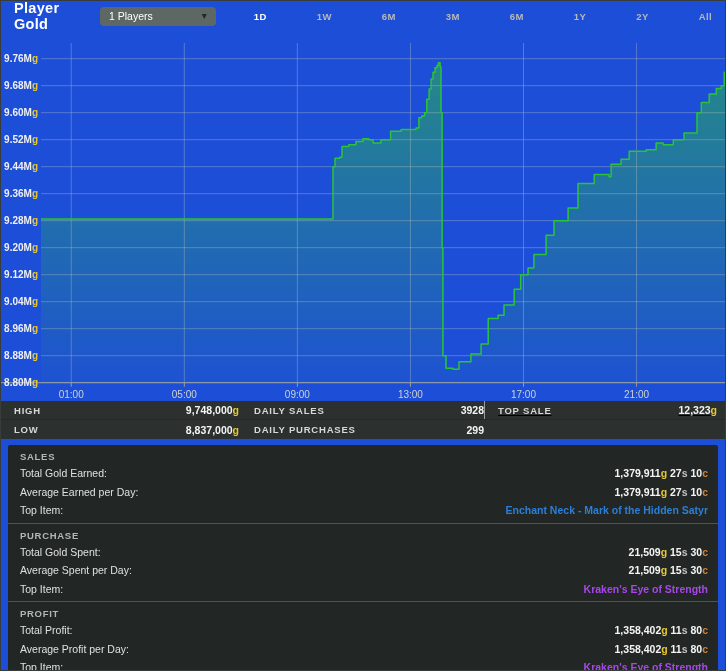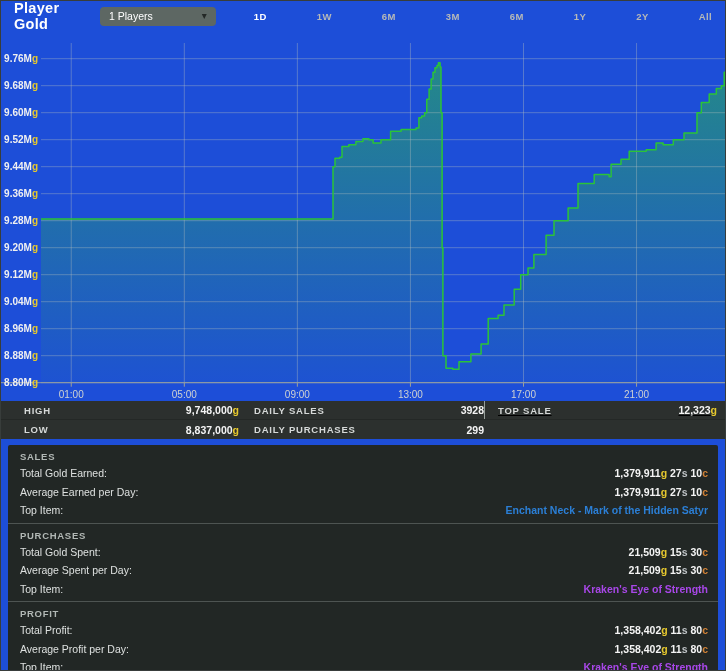--- a/index.html
+++ b/index.html
@@ -18,21 +18,21 @@
   .ranges{margin-left:auto;display:flex;gap:12px;align-items:center;}
   .range{background:none;border:none;padding:0;font-family:inherit;font-size:9.5px;font-weight:bold;color:#b7b9b8;letter-spacing:.4px;cursor:pointer;margin-left:38px;}
   .range.active{color:#ffffff;}
   
   .chart-svg{position:absolute;top:30px;left:0;}
   
   .stats{position:absolute;top:400px;left:0;right:0;height:38px;background:#2c302e;}
   .srow{height:19px;display:flex;align-items:stretch;box-sizing:border-box;}
   .srow.first{border-bottom:1px solid #242826;}
   .sgroup{display:flex;align-items:center;justify-content:space-between;box-sizing:border-box;}
-  .g1{width:238px;padding-left:23px;gap:24px;}
+  .g1{width:238px;padding-left:13px;gap:24px;}
   .g2{width:230px;margin-left:15px;}
   .g3{flex:1;padding:0 8px 0 13px;border-left:1px solid rgba(185,195,190,.75);text-decoration:underline;}
   .slabel{font-size:9.5px;font-weight:bold;letter-spacing:.8px;color:#d6d9d8;}
   .sval{font-size:10.5px;font-weight:bold;color:#f4f4f4;}
   
   .panel{position:absolute;top:444px;left:7px;right:7px;background:#222725;border-radius:2px;}
   .section{padding:5px 0 3px;}
   .section + .section{border-top:1px solid #4e5452;}
   .sec-h{height:14px;line-height:14px;padding-left:12px;font-size:9.5px;font-weight:bold;color:#b2b8b5;letter-spacing:.7px;}
   .prow{height:18.5px;display:flex;align-items:center;justify-content:space-between;padding:0 10px 0 12px;font-size:10.5px;}
@@ -159,21 +159,21 @@
         <div class="prow">
           <span class="plabel">Average Earned per Day:</span>
           <span class="pval"><span class="num">1,379,911</span><span class="u-gold">g</span><span class="num"> 27</span><span class="u-silver">s</span><span class="num"> 10</span><span class="u-copper">c</span></span>
         </div>
         <div class="prow">
           <span class="plabel">Top Item:</span>
           <span class="pval" style="color: rgb(43, 127, 214); cursor: pointer;">Enchant Neck - Mark of the Hidden Satyr</span>
         </div>
       </div>
       <div class="section">
-        <div class="sec-h">PURCHASES</div>
+        <div class="sec-h">PURCHASE</div>
         <div class="prow">
           <span class="plabel">Total Gold Spent:</span>
           <span class="pval"><span class="num">21,509</span><span class="u-gold">g</span><span class="num"> 15</span><span class="u-silver">s</span><span class="num"> 30</span><span class="u-copper">c</span></span>
         </div>
         <div class="prow">
           <span class="plabel">Average Spent per Day:</span>
           <span class="pval"><span class="num">21,509</span><span class="u-gold">g</span><span class="num"> 15</span><span class="u-silver">s</span><span class="num"> 30</span><span class="u-copper">c</span></span>
         </div>
         <div class="prow">
           <span class="plabel">Top Item:</span>

